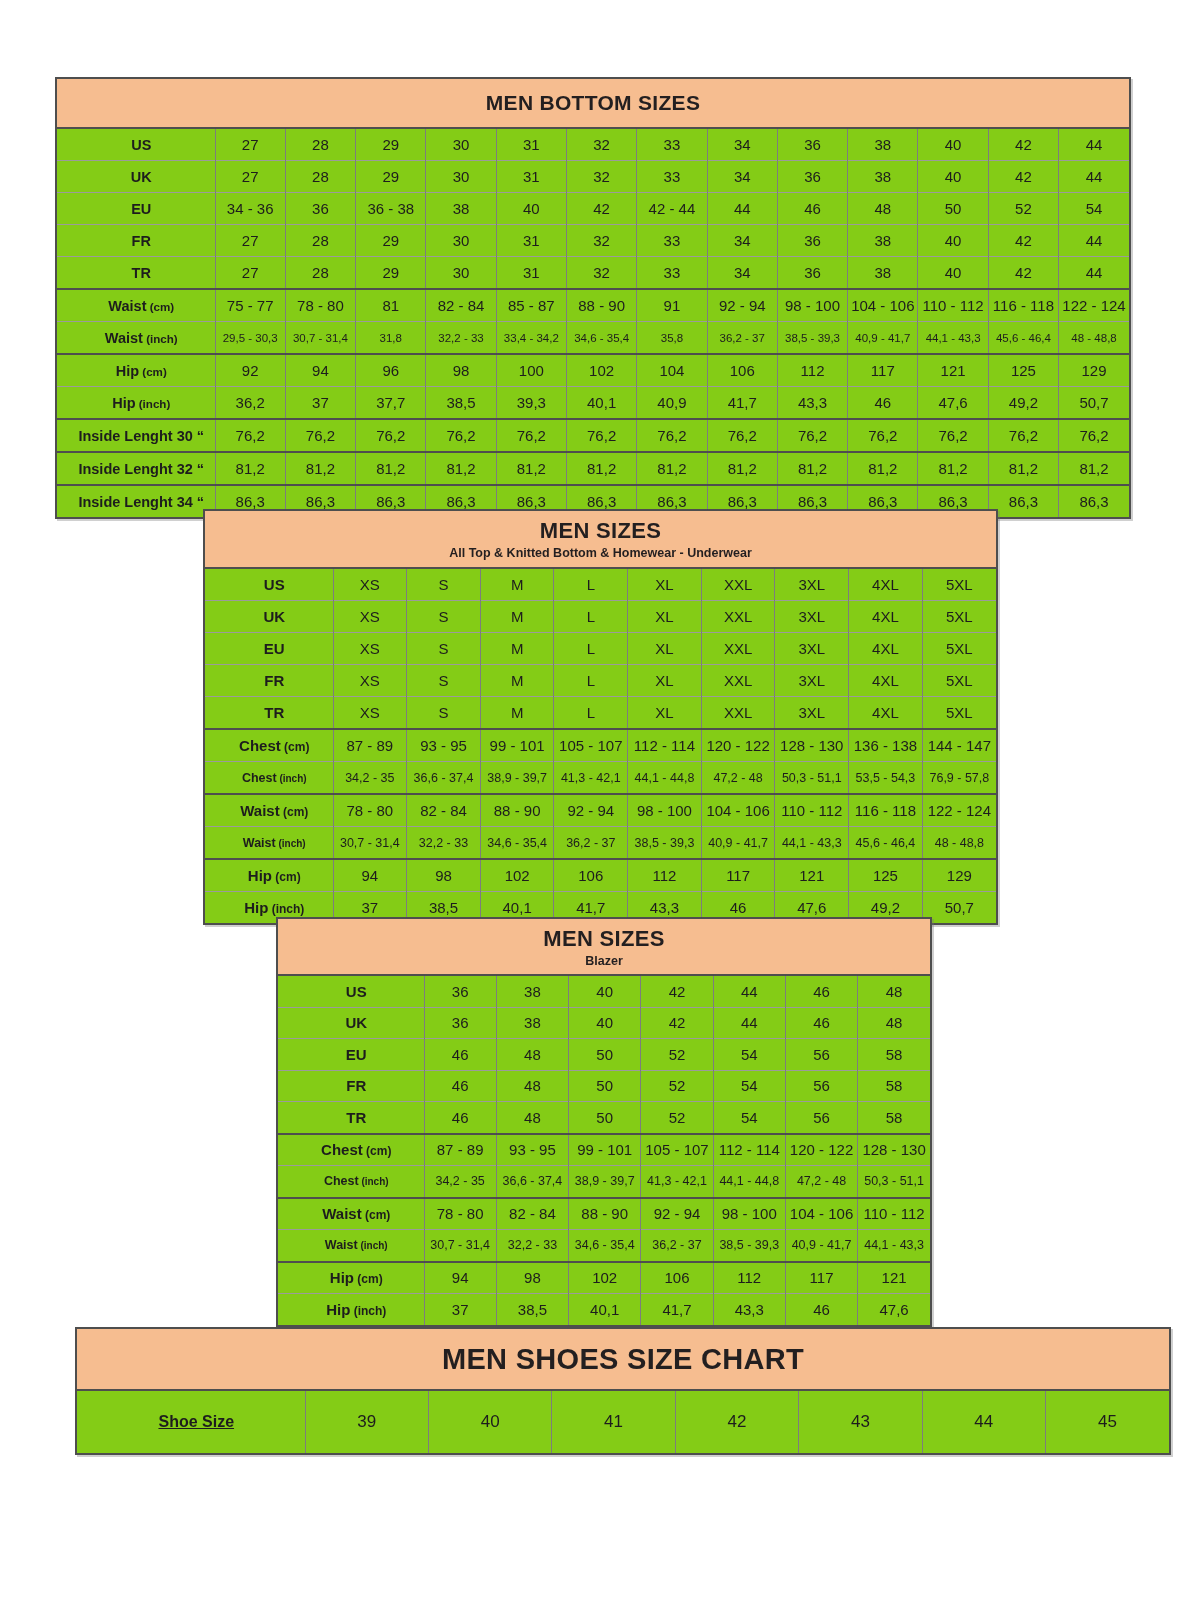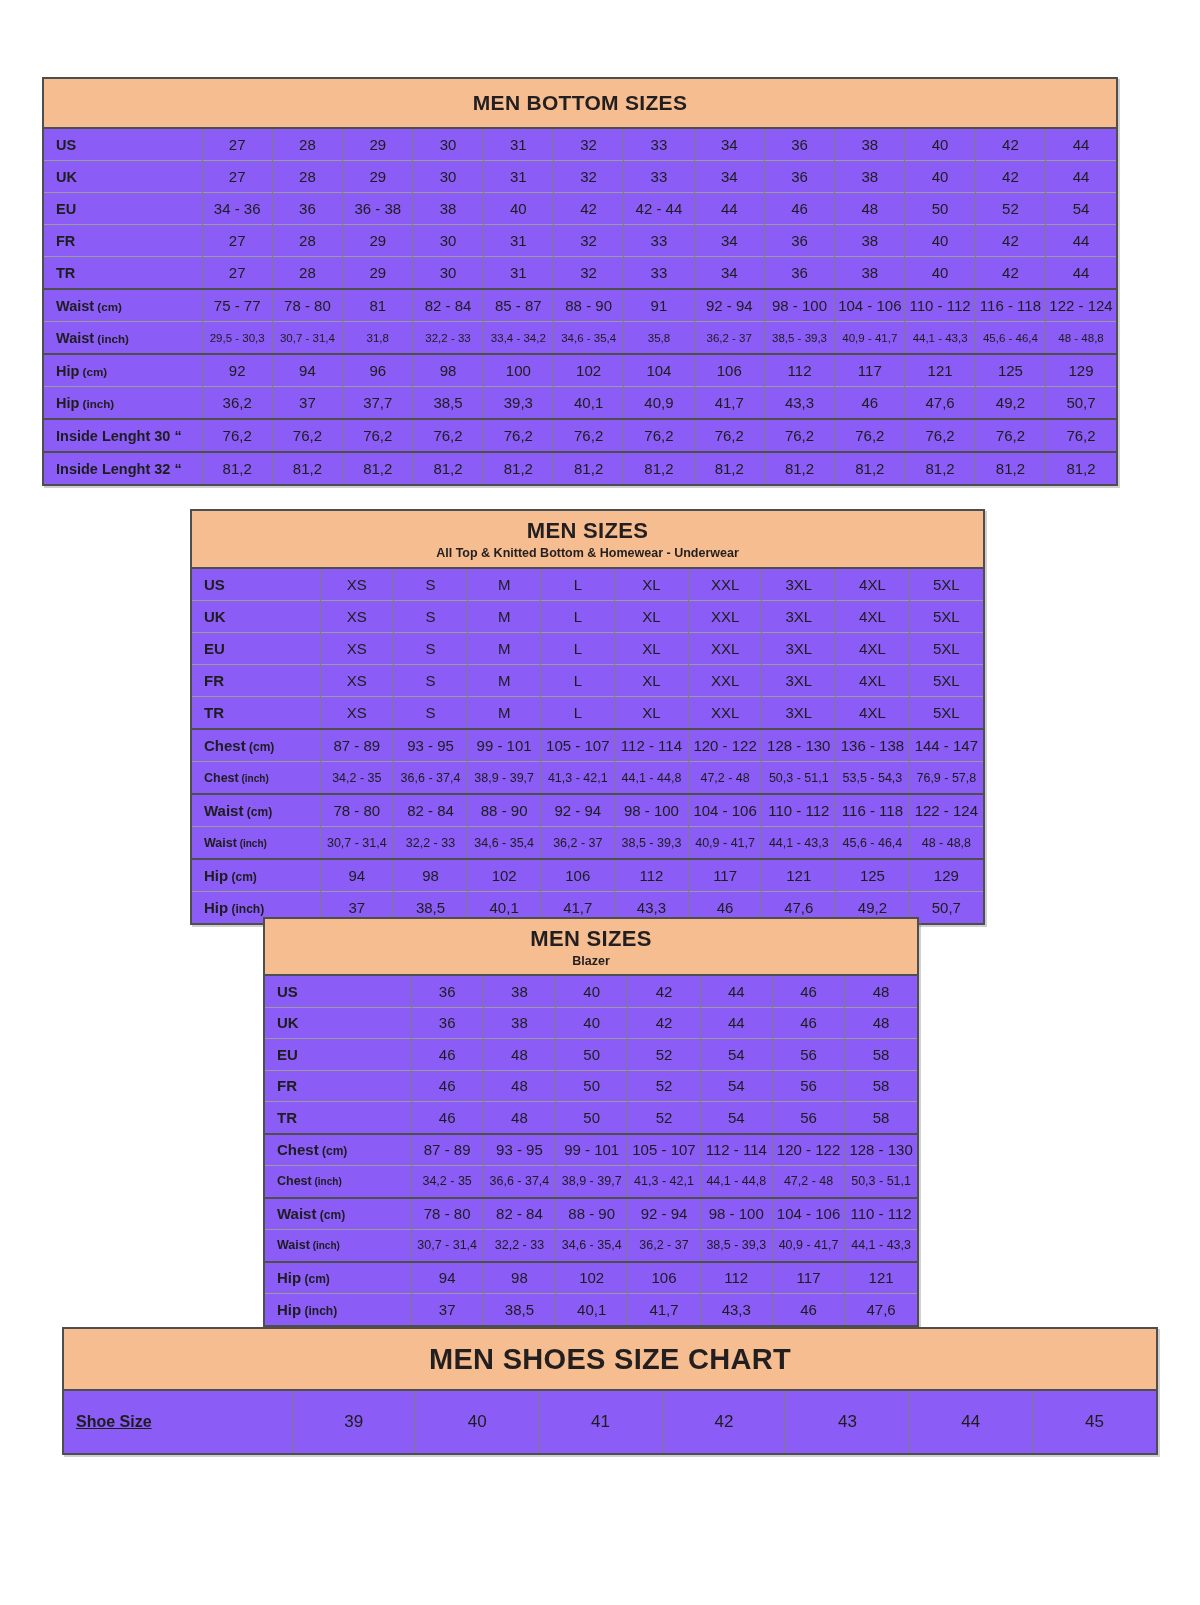--- a/index.html
+++ b/index.html
@@ -1,34 +1,35 @@
 <!DOCTYPE html>
 <html><head>
 <meta charset="utf-8">
 <style>
   html,body { margin:0; padding:0; }
   body {
     width:1200px; height:1605px; background:#ffffff; position:relative;
     font-family:"Liberation Sans", sans-serif; color:#1d1d1d;
   }
   .table-wrap {
-    position:absolute; background:#8b5cf6;
+    position:absolute; background:#84cc16;
     border:2px solid #4e4e4e;
     box-shadow:2px 2px 0 rgba(120,120,120,0.35);
+    margin-left:13px;
   }
   .thead {
     background:#F6BD90; border-bottom:2px solid #4e4e4e;
     display:flex; flex-direction:column; align-items:center; justify-content:center;
   }
   .title { font-weight:bold; color:#231f20; letter-spacing:0.3px; }
   .subtitle { font-weight:bold; color:#231f20; font-size:12.5px; margin-top:2px; }
   table { border-collapse:collapse; width:100%; table-layout:fixed; }
   th, td { vertical-align:middle; overflow:hidden; }
   td { text-align:center; padding:0 2px; white-space:nowrap; border-left:1px solid #7d7d7d; border-top:1px solid #9b9b9b; }
-  th { text-align:left; padding-left:12px; font-weight:bold; white-space:nowrap; border-top:1px solid #9b9b9b; }
+  th { text-align:center; padding-left:12px; font-weight:bold; white-space:nowrap; border-top:1px solid #9b9b9b; }
   tr:first-child th, tr:first-child td { border-top:none; }
   tr.group th, tr.group td { border-top:2px solid #4e4e4e; }
   .unit { font-size:0.8em; font-weight:bold; }
 
   
   .t1 { left:42px; top:77px; width:1072px; font-size:15px; }
   .t1 .thead { height:48px; }
   .t1 .title { font-size:21px; }
   .t1 th, .t1 td { height:29px; }
   .t1 tr.small { font-size:11.5px; }
@@ -243,20 +244,36 @@
           <td>81,2</td>
           <td>81,2</td>
           <td>81,2</td>
           <td>81,2</td>
           <td>81,2</td>
           <td>81,2</td>
           <td>81,2</td>
           <td>81,2</td>
           <td>81,2</td>
         </tr>
+        <tr class="group">
+          <th>Inside Lenght 34 “</th>
+          <td>86,3</td>
+          <td>86,3</td>
+          <td>86,3</td>
+          <td>86,3</td>
+          <td>86,3</td>
+          <td>86,3</td>
+          <td>86,3</td>
+          <td>86,3</td>
+          <td>86,3</td>
+          <td>86,3</td>
+          <td>86,3</td>
+          <td>86,3</td>
+          <td>86,3</td>
+        </tr>
       </tbody>
   </table>
 </div>
 
 <div class="table-wrap t2">
   <div class="thead">
     <div class="title">MEN SIZES</div>
     <div class="subtitle">All Top &amp; Knitted Bottom &amp; Homewear - Underwear</div>
   </div>
   <table>

